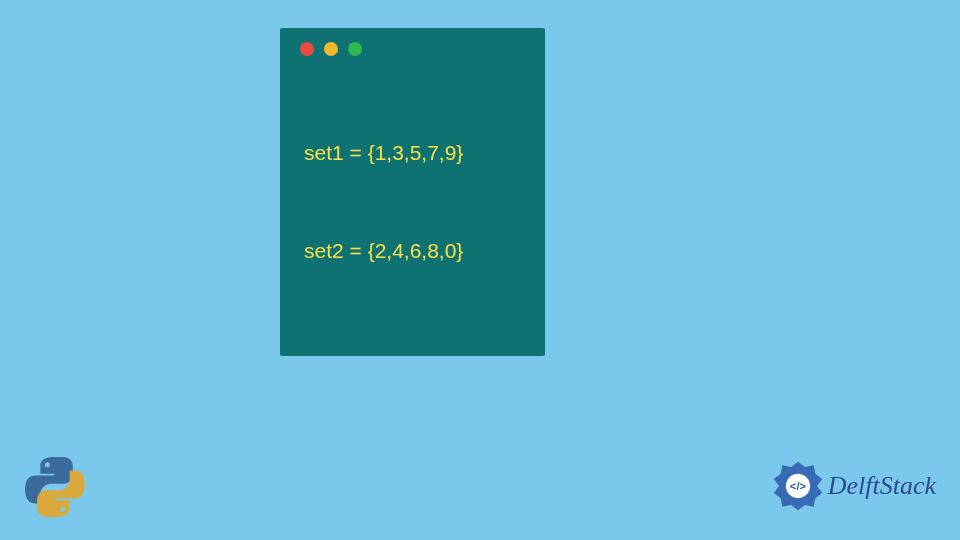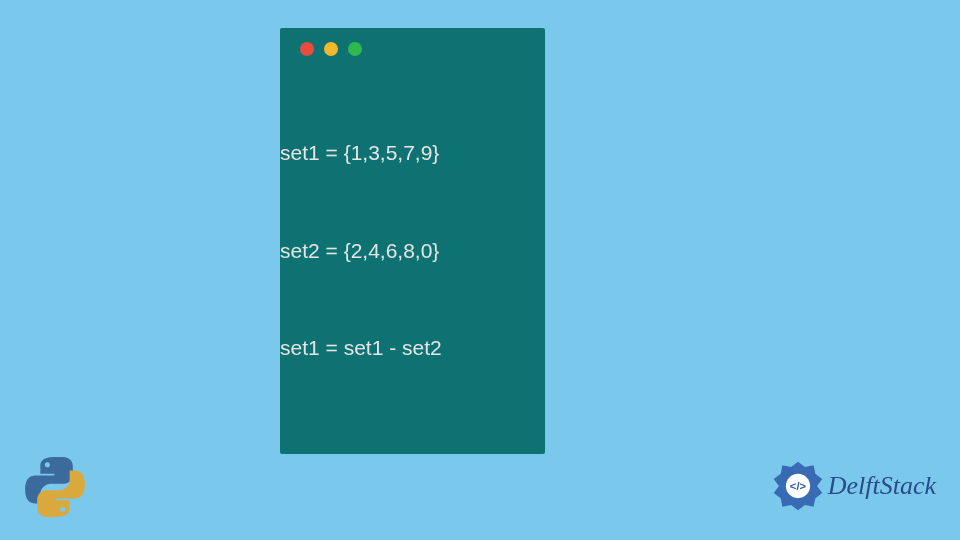--- a/index.html
+++ b/index.html
@@ -31,22 +31,22 @@
     }
     .dot {
       width: 14px;
       height: 14px;
       border-radius: 50%;
     }
     .dot-red { background: #e94b3c; }
     .dot-yellow { background: #f1b82c; }
     .dot-green { background: #2fb84e; }
     .code-content {
-      padding: 6px 10px 8px 0;
-      color: #e5e5e5;
+      padding: 6px 10px 8px 24px;
+      color: #fde047;
       font-size: 21px;
       line-height: 1.55;
       font-family: -apple-system, BlinkMacSystemFont, "Segoe UI", sans-serif;
       white-space: pre;
     }
     .python-logo {
       position: absolute;
       bottom: 18px;
       left: 20px;
       width: 70px;
@@ -77,21 +77,20 @@
 
 <div class="code-window">
   <div class="window-controls">
     <div class="dot dot-red"></div>
     <div class="dot dot-yellow"></div>
     <div class="dot dot-green"></div>
   </div>
   <div class="code-content">
     <div>set1 = {1,3,5,7,9}</div>
     <div>set2 = {2,4,6,8,0}</div>
-    <div>set1 = set1 - set2</div>
   </div>
 </div>
 
 <div class="python-logo">
   <svg viewBox="0 0 110 110" width="70" height="70">
     <path fill="#3b6a9c" d="M54 8c-20 0-22 9-22 14v12h22v3H24c-8 0-16 5-16 22s8 22 16 22h8V66c0-9 8-16 17-16h20c8 0 14-7 14-15V22c0-8-7-14-15-14H54zm-11 8a4 4 0 110 8 4 4 0 010-8z"></path>
     <path fill="#d9a93e" d="M56 102c20 0 22-9 22-14V76H56v-3h30c8 0 16-5 16-22s-8-22-16-22h-8v15c0 9-8 16-17 16H41c-8 0-14 7-14 15v13c0 8 7 14 15 14h14zm11-8a4 4 0 110-8 4 4 0 010 8z"></path>
   </svg>
 </div>
 

